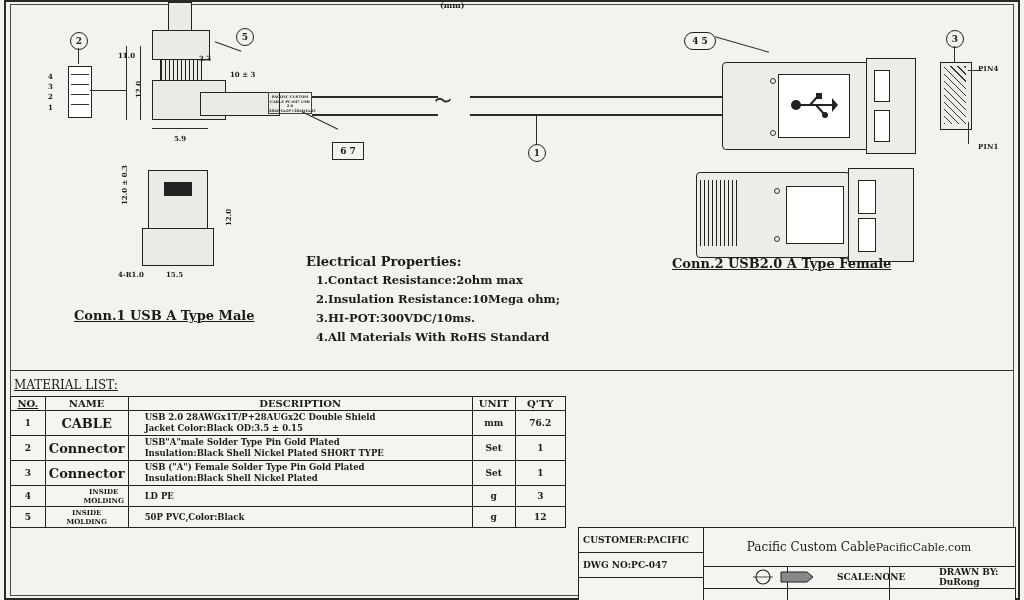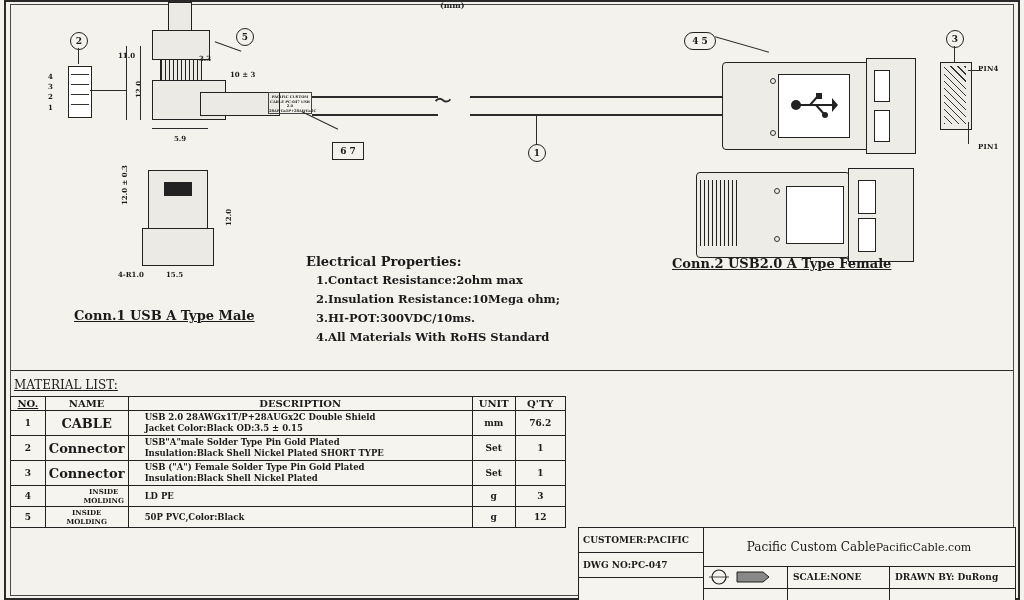--- a/index.html
+++ b/index.html
@@ -59,21 +59,21 @@
 
   
   .tb{position:absolute;left:578px;top:527px;width:436px;height:73px;
       border:1.5px solid #222;font-size:9px;font-weight:bold;background:#f5f4ef;}
   .tb .col-l{position:absolute;left:0;top:0;width:124px;height:100%;border-right:1.5px solid #222;}
   .tb .cell{position:relative;height:24px;border-bottom:1.2px solid #222;display:flex;align-items:center;padding-left:4px;}
   .tb .co-name{position:absolute;left:124px;top:0;right:0;height:38px;
                 display:flex;flex-direction:row;align-items:center;justify-content:center;
                 border-bottom:1.2px solid #222;font-size:12px;font-weight:normal;line-height:15px;}
   .tb .row2{position:absolute;left:124px;top:38px;right:0;height:22px;border-bottom:1.2px solid #222;}
-  .tb .row2 .c{position:absolute;top:0;height:100%;display:flex;align-items:center;padding-left:4px;}
+  .tb .row2 .c{position:absolute;top:0;height:100%;display:flex;align-items:center;padding-left:4px;margin-left:44px;}
   .tb .row3{position:absolute;left:124px;top:60px;right:0;bottom:0;}
   .vsep{position:absolute;top:0;bottom:0;width:1.2px;background:#222;}
 
   .usb-sym{position:absolute;}
   .dimtext{position:absolute;font-size:7px;font-weight:bold;}
   .rot90{transform:rotate(-90deg);transform-origin:left top;}
 </style>
 </head>
 <body>
 

